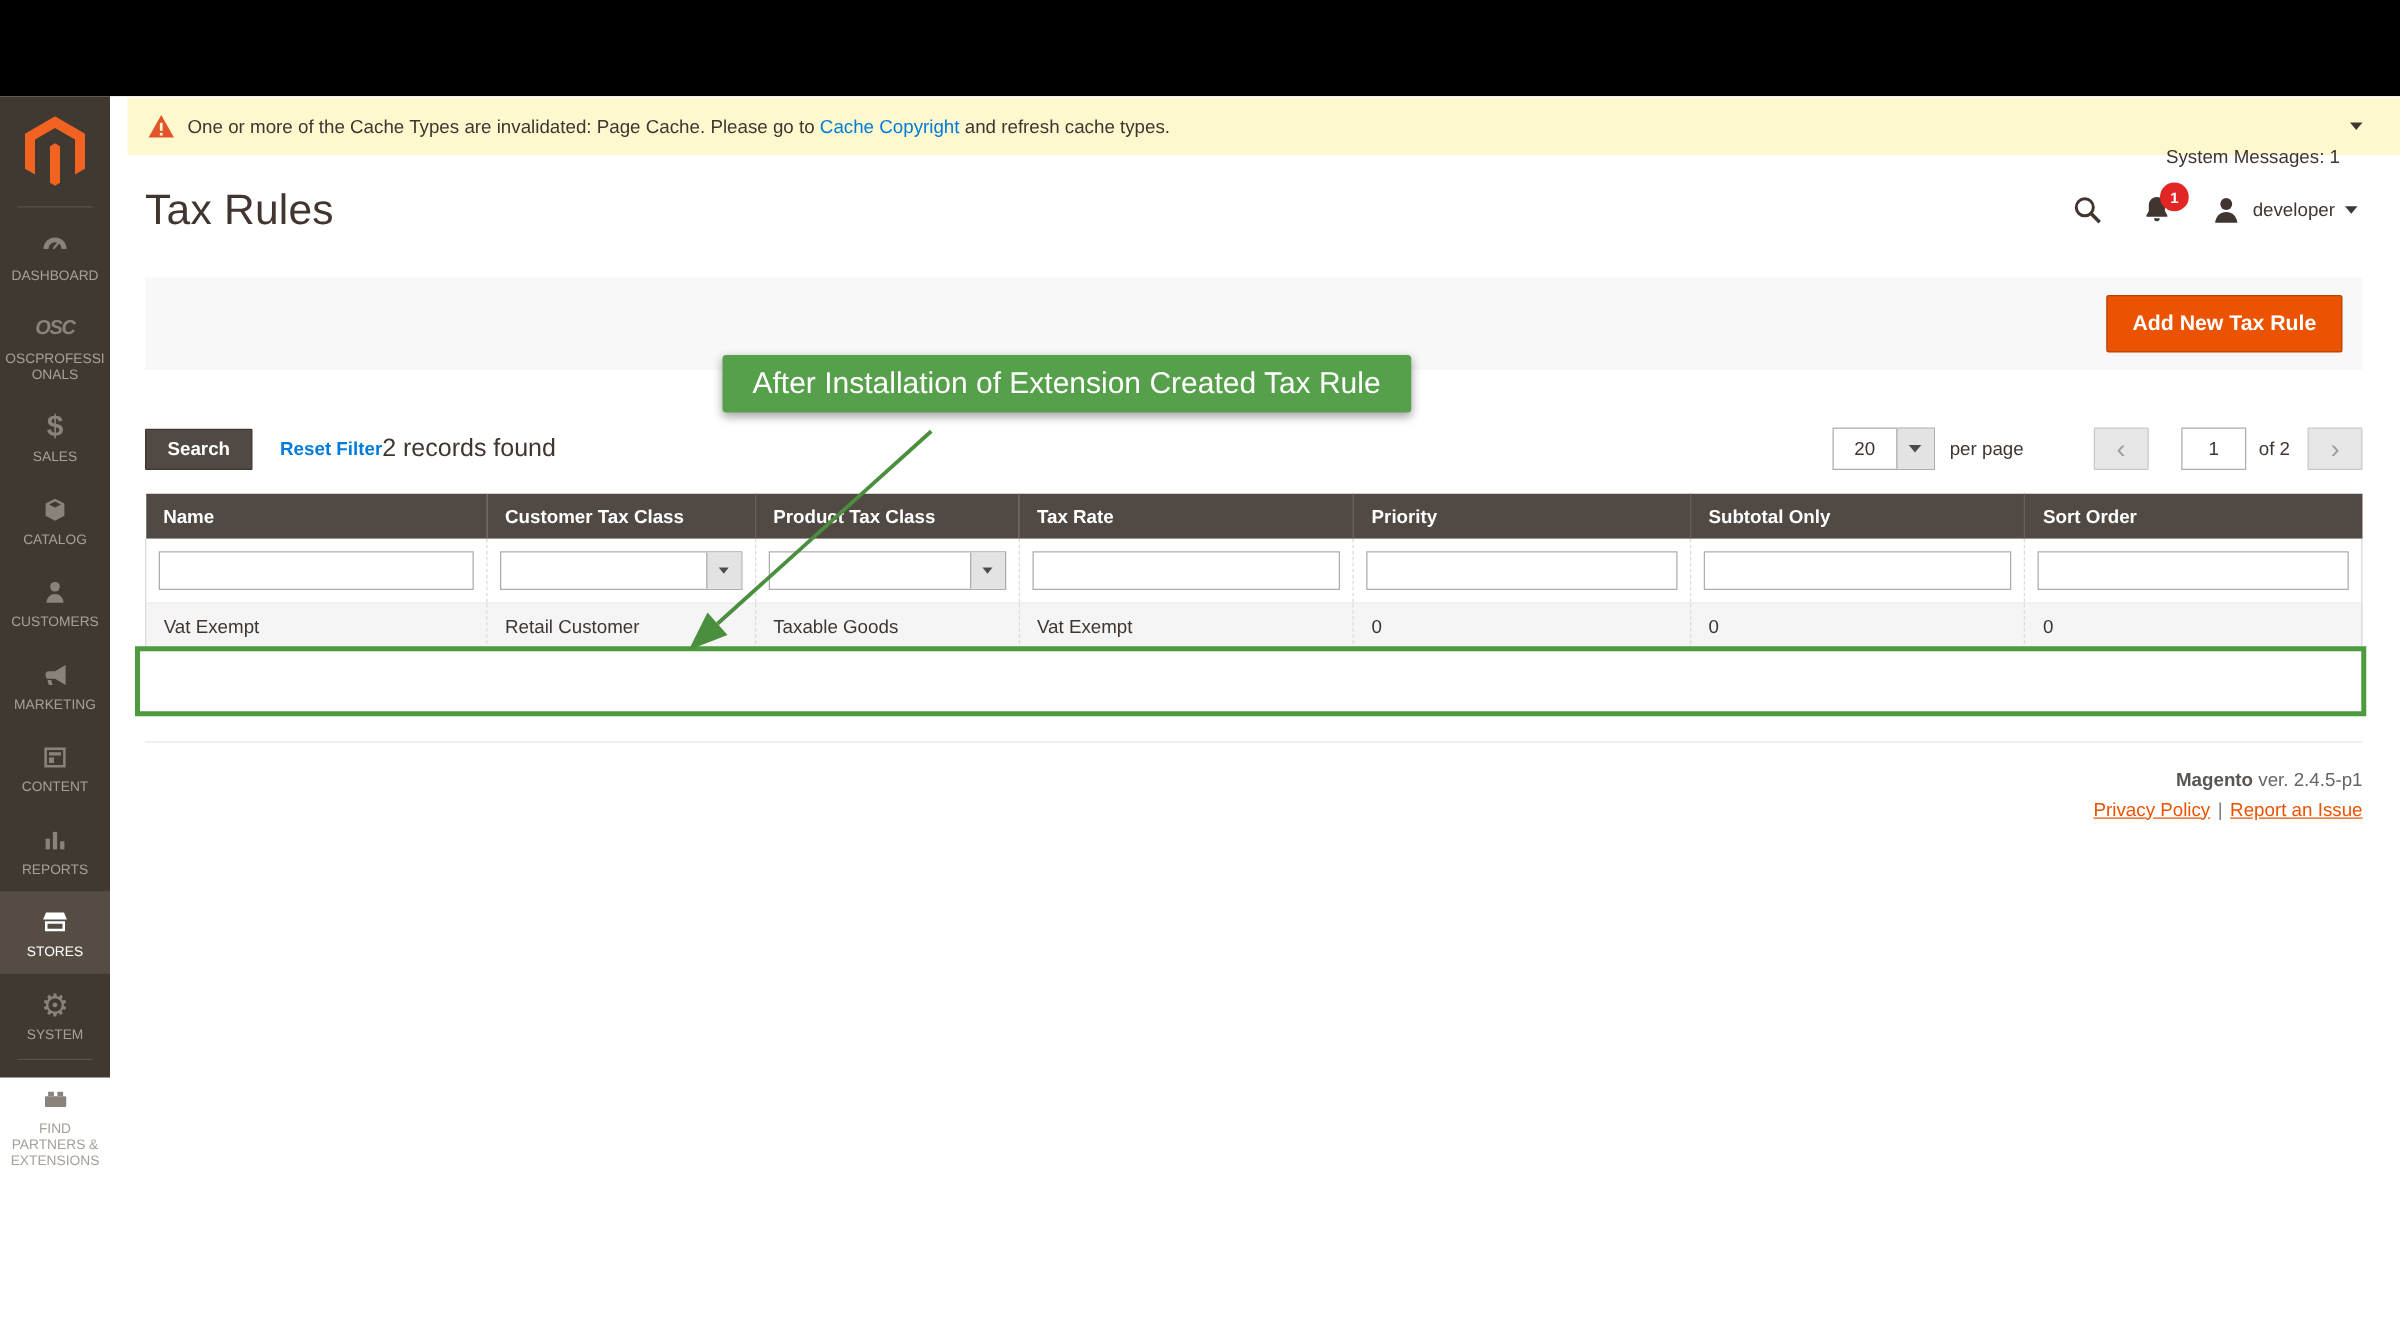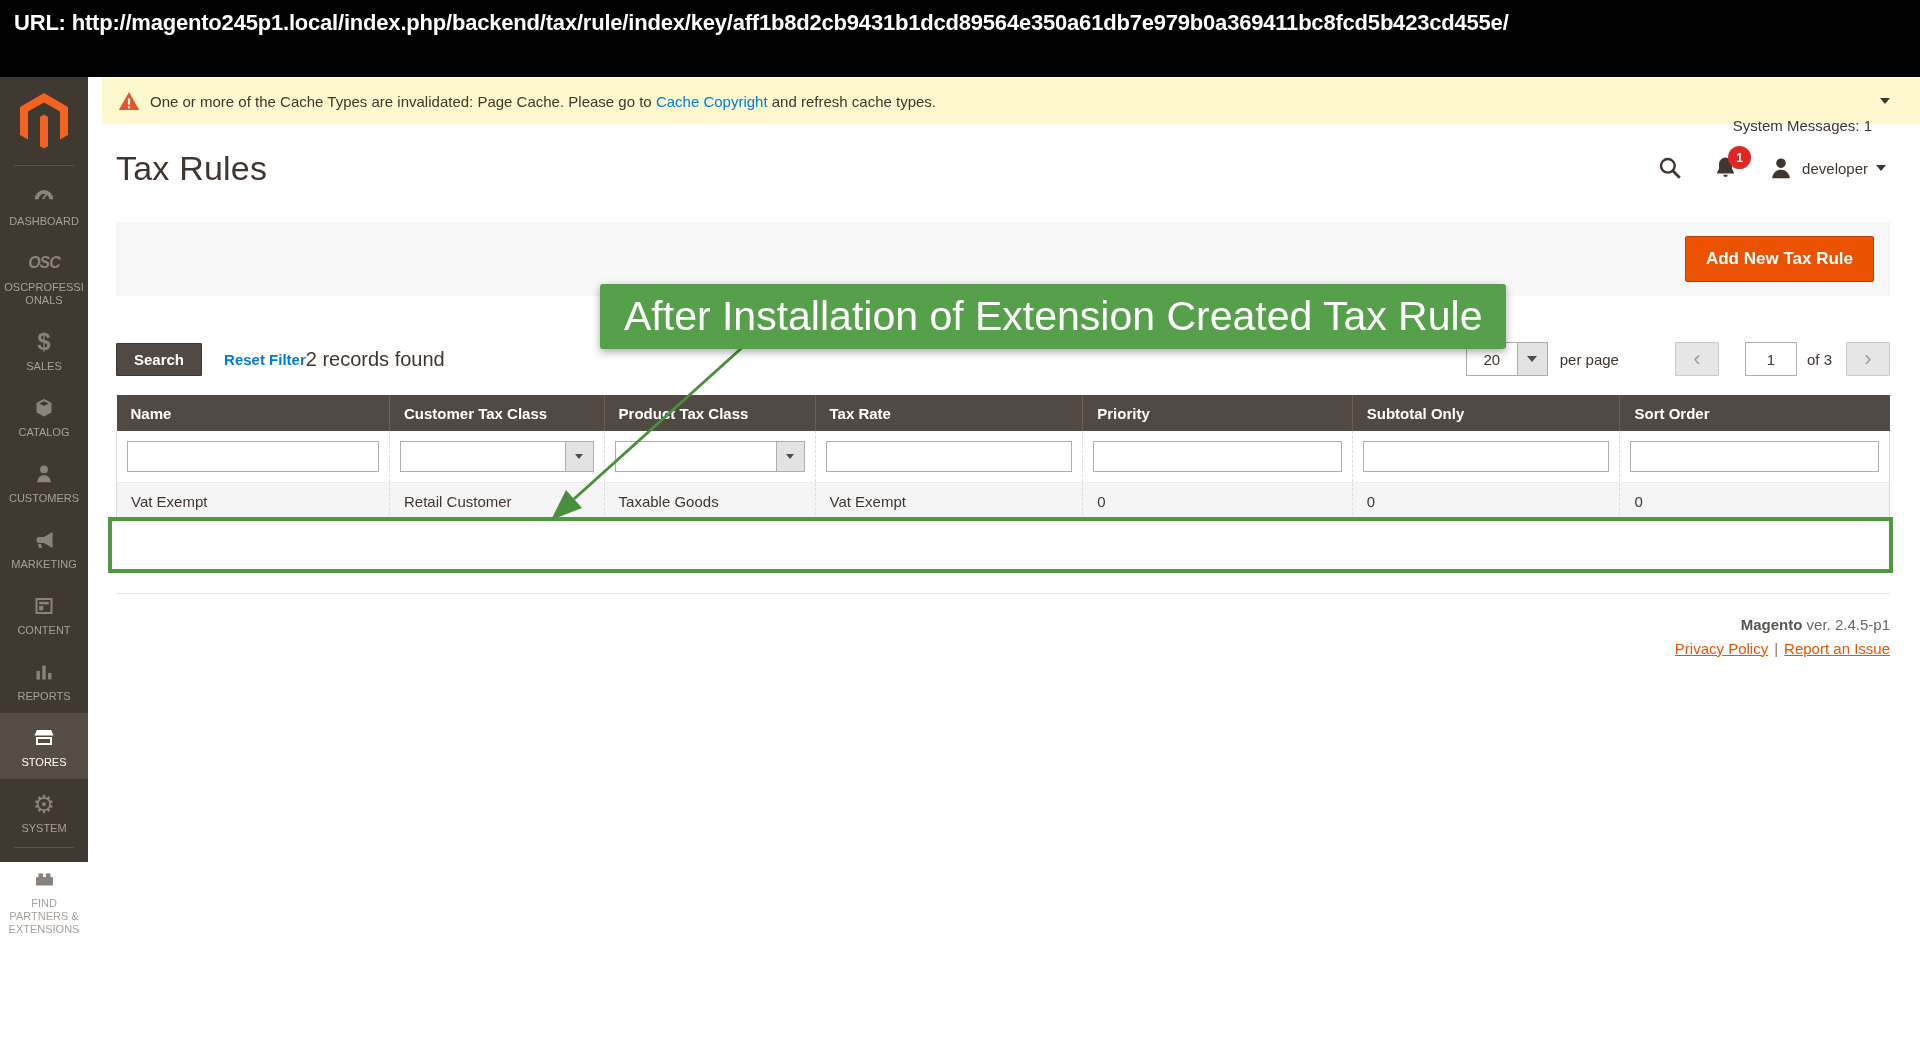--- a/index.html
+++ b/index.html
@@ -87,43 +87,42 @@
     font-family:"Liberation Sans", sans-serif; }
   .filter-select { display:flex; height:31px; border:1px solid #adadad; background:#fff; cursor:pointer; }
   .filter-select .fs-value { flex:1; }
   .fs-caret { width:28px; background:#e3e3e3; border-left:1px solid #adadad; display:flex; align-items:center; justify-content:center; }
   .fs-caret .caret-down { border-top-color:#514943; border-left-width:4px; border-right-width:4px; border-top-width:5px; }
   tr.data-row { cursor:pointer; }
   tr.data-row td { height:38px; }
   tr.data-row.alt td { background:#f5f5f5; }
 
   
-  .callout { position:absolute; left:512px; top:207px; z-index:30; background:#57a04b; color:#fff;
-    font-size:41px; padding:9px 24px; border-radius:3px; box-shadow:0 3px 8px rgba(0,0,0,0.35); white-space:nowrap; }
+  .callout { position:absolute; left:490px; top:207px; z-index:30; background:#57a04b; color:#fff;
+    font-size:24px; padding:9px 24px; border-radius:3px; box-shadow:0 3px 8px rgba(0,0,0,0.35); white-space:nowrap; }
   .arrow-overlay { position:absolute; left:0; top:0; width:1832px; height:978px; pointer-events:none; z-index:25; }
   .highlight-box { position:absolute; left:20px; top:440px; width:1785px; height:56px;
     border:4px solid #4e9a3e; z-index:20; pointer-events:none; }
 
   
   .footer { margin:72px 30px 0 28px; border-top:1px solid #e5e5e5; padding-top:22px;
     display:flex; align-items:flex-start; }
   .footer-left { display:flex; align-items:center; gap:12px; }
   .copyright { font-size:15px; color:#7e7a76; }
   .footer-right { margin-left:auto; text-align:right; }
   .version-line { font-size:15px; color:#666; }
   .version-line b { color:#5a5550; }
   .footer-links { margin-top:7px; font-size:15px; }
   .footer-links a { color:#eb5202; text-decoration:underline; cursor:pointer; }
   .footer-links .sep { color:#7e7a76; margin:0 6px; }
 </style>
 </head>
 <body>
 
 <div class="capture-bar">
-  <div>URL: http://magento245p1.local/index.php/backend/tax/rule/index/key/aff1b8d2cb9431b1dcd89564e350a61db7e979b0a369411bc8fcd5b423cd455e/</div>
 </div>
 
 <div class="app">
 
   <div class="sidebar">
     <div class="logo-cell">
       <svg width="50" height="56" viewBox="0 0 24 28">
         <path fill="#f26322" d="M12 0 0 7v14l4 2.3V9.3l8-4.6 8 4.6v14l4-2.3V7z"></path>
         <path fill="#f26322" d="M10 26.6V12l2-1.2 2 1.2v14.6l-2 1.2z"></path>
       </svg>
@@ -290,21 +289,21 @@
         <div class="pager">
           <span class="pager-select">
             <span class="ps-value">20</span>
             <span class="ps-caret">
                 <span class="caret-down"></span>
               </span>
           </span>
           <span class="per-page">per page</span>
           <button class="page-btn prev">‹</button>
           <input class="page-input" value="1" style="">
-          <span class="of-label">of 3</span>
+          <span class="of-label">of 2</span>
           <button class="page-btn next">›</button>
         </div>
       </div>
 
       <table class="grid">
         <colgroup>
           <col style="width:15.4%">
             <col style="width:12.1%">
             <col style="width:11.9%">
             <col style="width:15.1%">

